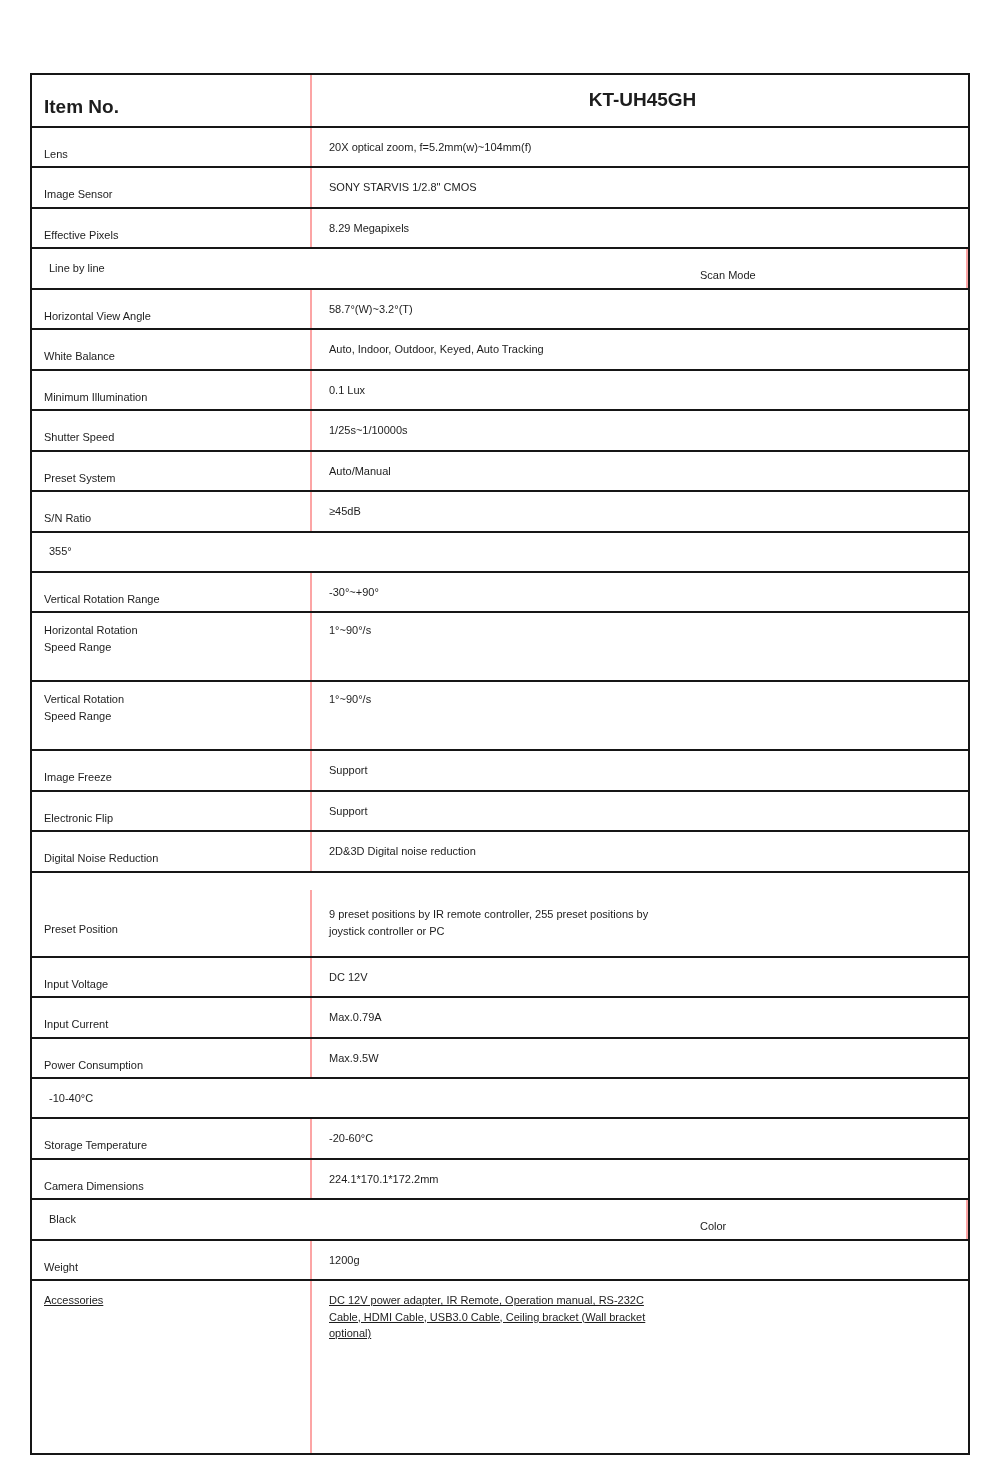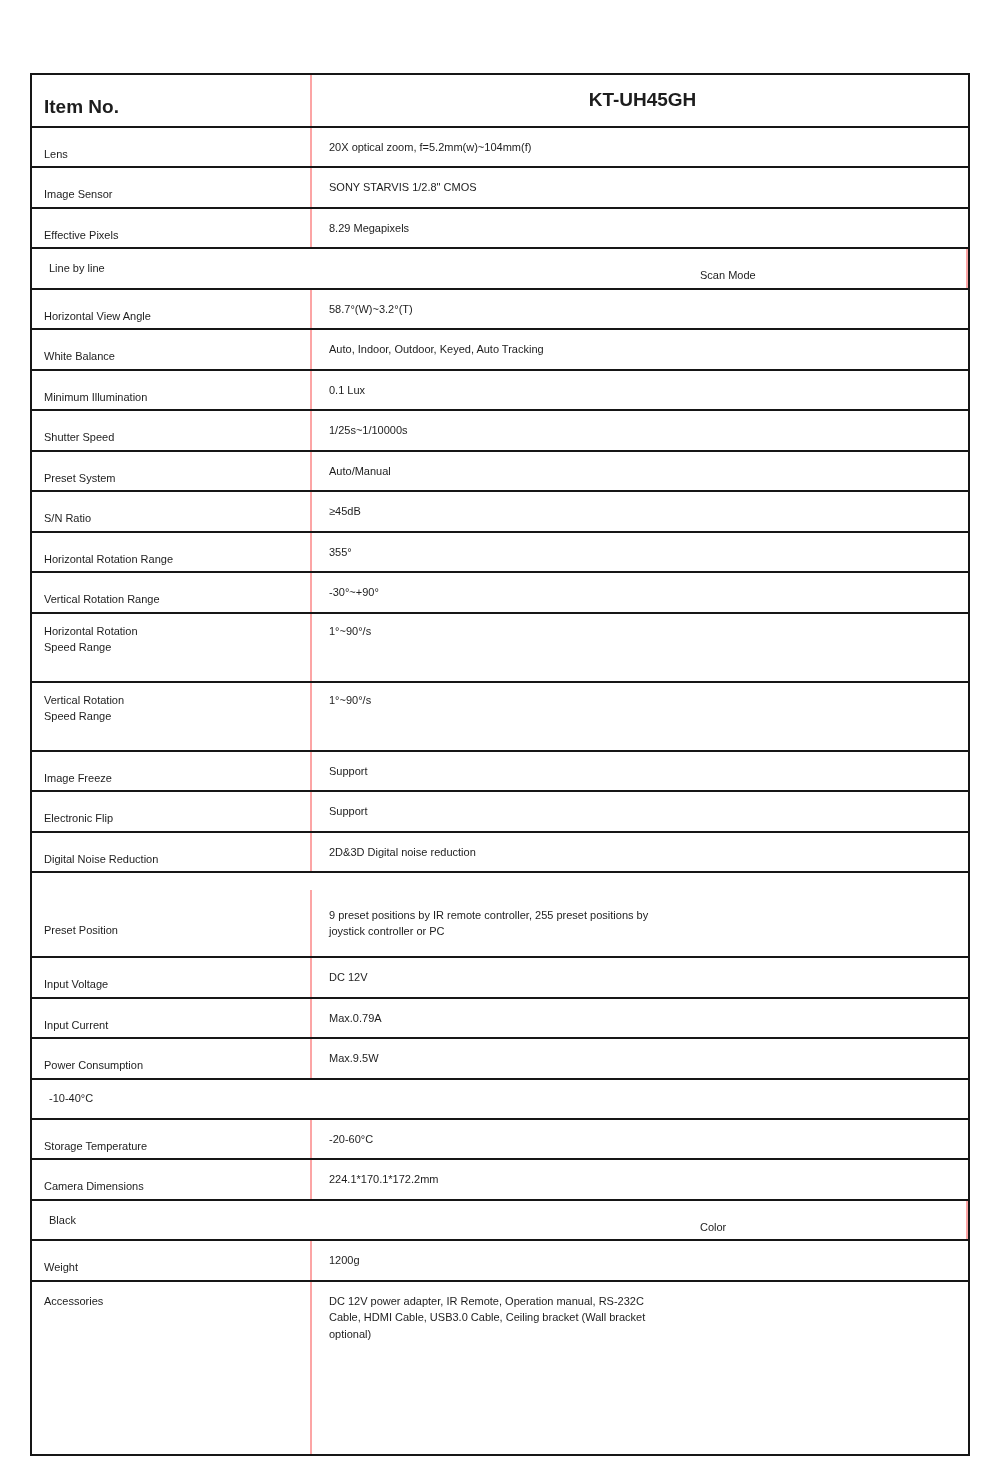--- a/index.html
+++ b/index.html
@@ -72,20 +72,21 @@
   .row--preset {
     min-height: 68px;
     margin-top: 17px;
   }
   .row--accessories {
     min-height: 172px;
   }
   .row--accessories .cell {
     align-items: flex-start;
     padding-top: 11px;
+    text-decoration: underline;
   }
 </style>
 </head>
 <body>
 
 <div class="page">
   <div class="spec-table">
 
     <div class="row row--header">
       <div class="cell label">Item No.</div>
@@ -136,21 +137,20 @@
       <div class="cell label">Preset System</div>
       <div class="cell value">Auto/Manual</div>
     </div>
 
     <div class="row">
       <div class="cell label">S/N Ratio</div>
       <div class="cell value">≥45dB</div>
     </div>
 
     <div class="row">
-      <div class="cell label">Horizontal Rotation Range</div>
       <div class="cell value">355°</div>
     </div>
 
     <div class="row">
       <div class="cell label">Vertical Rotation Range</div>
       <div class="cell value">-30°~+90°</div>
     </div>
 
     <div class="row row--tall">
       <div class="cell label">Horizontal Rotation

